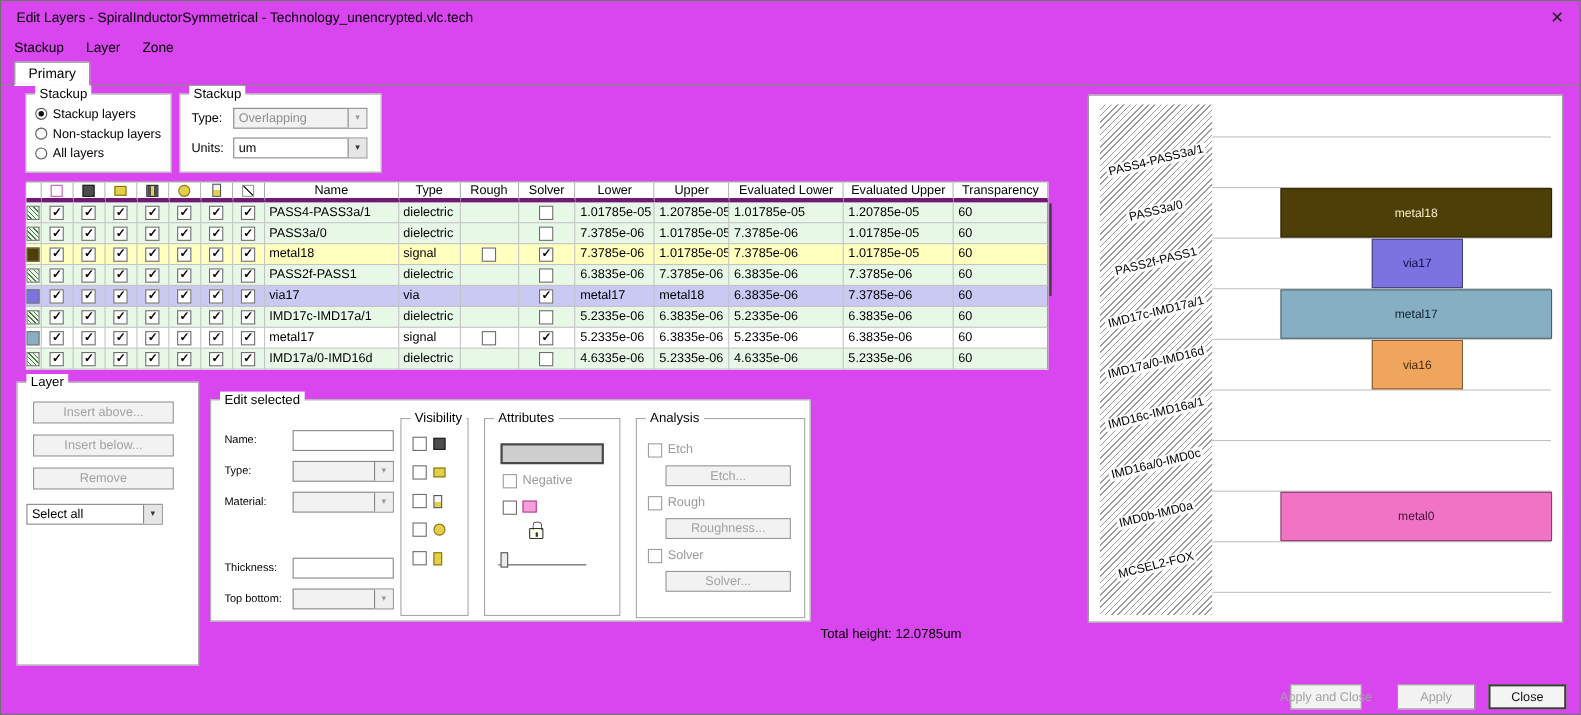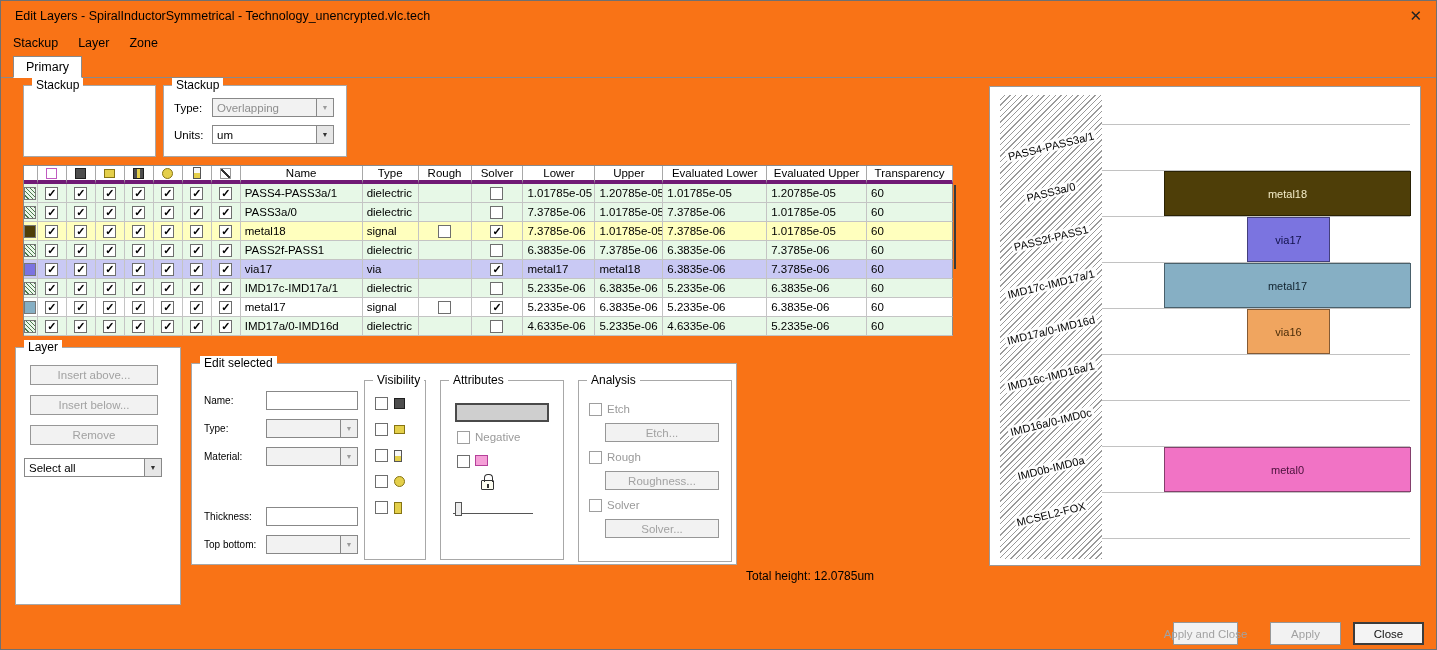--- a/index.html
+++ b/index.html
@@ -1,18 +1,18 @@
 <!DOCTYPE html>
 <html><head>
 <meta charset="utf-8">
 <style>
 *{box-sizing:border-box;margin:0;padding:0}
 html,body{width:1437px;height:650px}
 body{font-family:"Liberation Sans",sans-serif;font-size:12px;color:#000;background:#fff}
-.window{position:relative;width:1437px;height:650px;background:#f97316;border:1px solid #707070;overflow:hidden}
+.window{position:relative;width:1437px;height:650px;background:#d946ef;border:1px solid #707070;overflow:hidden}
 .titlebar{height:30px;display:flex;align-items:center;padding:0 14px;font-size:12.5px}
 .close-x{margin-left:auto;font-size:15px;color:#222;cursor:default}
 .menubar{height:23px;display:flex;align-items:center;padding-left:2px}
 .menu-item{padding:3px 10px;font-size:12.5px}
 .tabstrip{height:22px;margin-top:2px;border-bottom:1px solid #8a8a8a;padding-left:12px;display:flex;align-items:flex-end}
 .tab{border:1px solid #8a8a8a;border-bottom:1px solid #fff;background:#fff;padding:3px 12px;margin-bottom:-1px;font-size:12.5px}
 .gb{position:absolute;border:1px solid #a8a8a8;background:#fff}
 .gb-t{position:absolute;top:-8px;left:8px;background:#fff;padding:0 4px;font-size:12px;line-height:14px}
 .radio-col{padding:10px 0 0 8px;display:flex;flex-direction:column;gap:3px}
 .radio-row{display:flex;align-items:center;gap:5px;height:15px}
@@ -100,20 +100,34 @@
       <span class="menu-item">Layer</span>
       <span class="menu-item">Zone</span>
     </div>
 
   <div class="tabstrip">
     <div class="tab">Primary</div>
   </div>
 
   <div class="gb" style="left:22px;top:84px;width:133px;height:72px">
     <span class="gb-t">Stackup</span>
+    <div class="radio-col">
+        <div class="radio-row">
+          <span class="radio sel"></span>
+          <span class="radio-label">Stackup layers</span>
+        </div>
+        <div class="radio-row">
+          <span class="radio"></span>
+          <span class="radio-label">Non-stackup layers</span>
+        </div>
+        <div class="radio-row">
+          <span class="radio"></span>
+          <span class="radio-label">All layers</span>
+        </div>
+      </div>
   </div>
 
   <div class="gb" style="left:162px;top:84px;width:184px;height:72px">
     <span class="gb-t">Stackup</span>
     <div class="fm-row" style="left:10px;top:12px">
       <span class="fl2">Type:</span>
       <div class="combo disabled" style="width:122px">
         <span class="cv">Overlapping</span>
         <span class="ca">▼</span>
       </div>
@@ -462,21 +476,21 @@
         <div class="cell c-transp">60</div>
       </div>
     </div>
   <div class="vline"></div>
 
   <div class="gb" style="left:14px;top:346px;width:166px;height:258px">
     <span class="gb-t">Layer</span>
     <div class="btn disabled" style="position:absolute;left:14px;top:17px;width:128px;height:20px">Insert above...</div>
     <div class="btn disabled" style="position:absolute;left:14px;top:47px;width:128px;height:20px">Insert below...</div>
     <div class="btn disabled" style="position:absolute;left:14px;top:77px;width:128px;height:20px">Remove</div>
-    <div class="combo" style="position:absolute;left:8px;top:110px;width:138px">
+    <div class="combo" style="position:absolute;left:8px;top:110px;width:124px">
       <span class="cv">Select all</span>
       <span class="ca">▼</span>
     </div>
   </div>
 
   <div class="gb" style="left:190px;top:362px;width:546px;height:202px">
     <span class="gb-t">Edit selected</span>
 
     <span class="fl" style="left:12px;top:31px">Name:</span>
     <input class="tin" style="left: 74px; top: 27px; width: 92px;">

